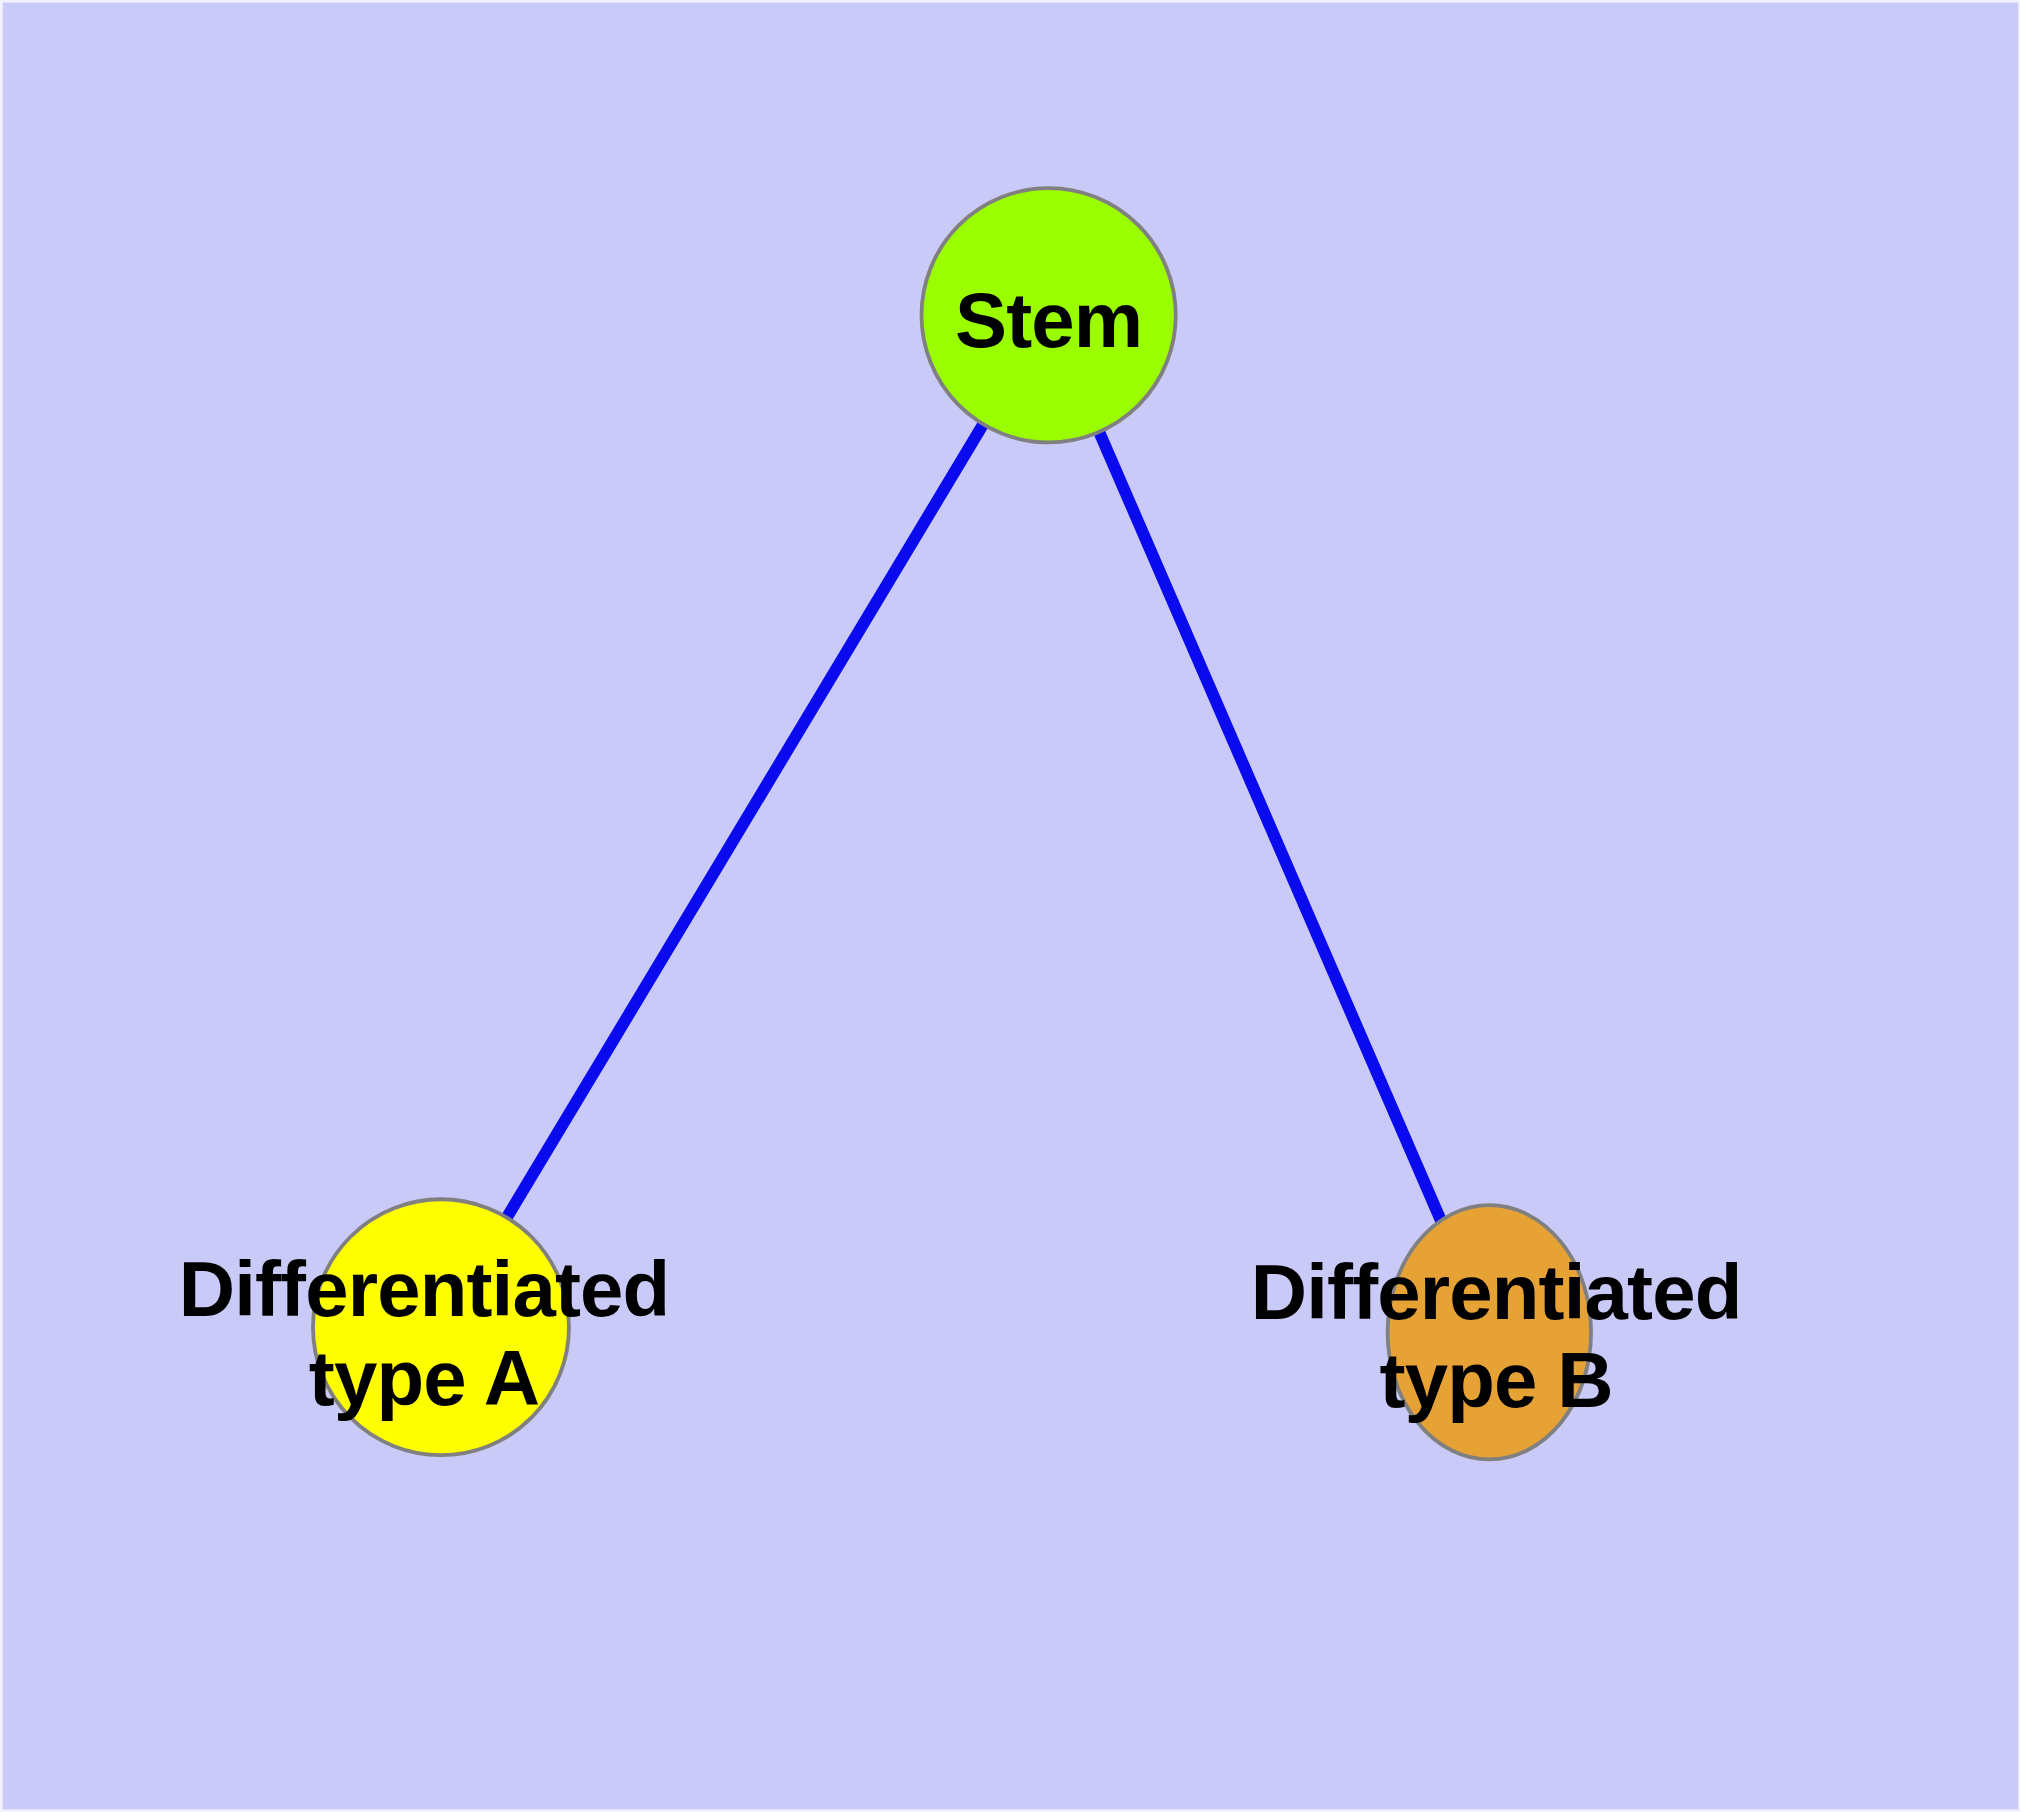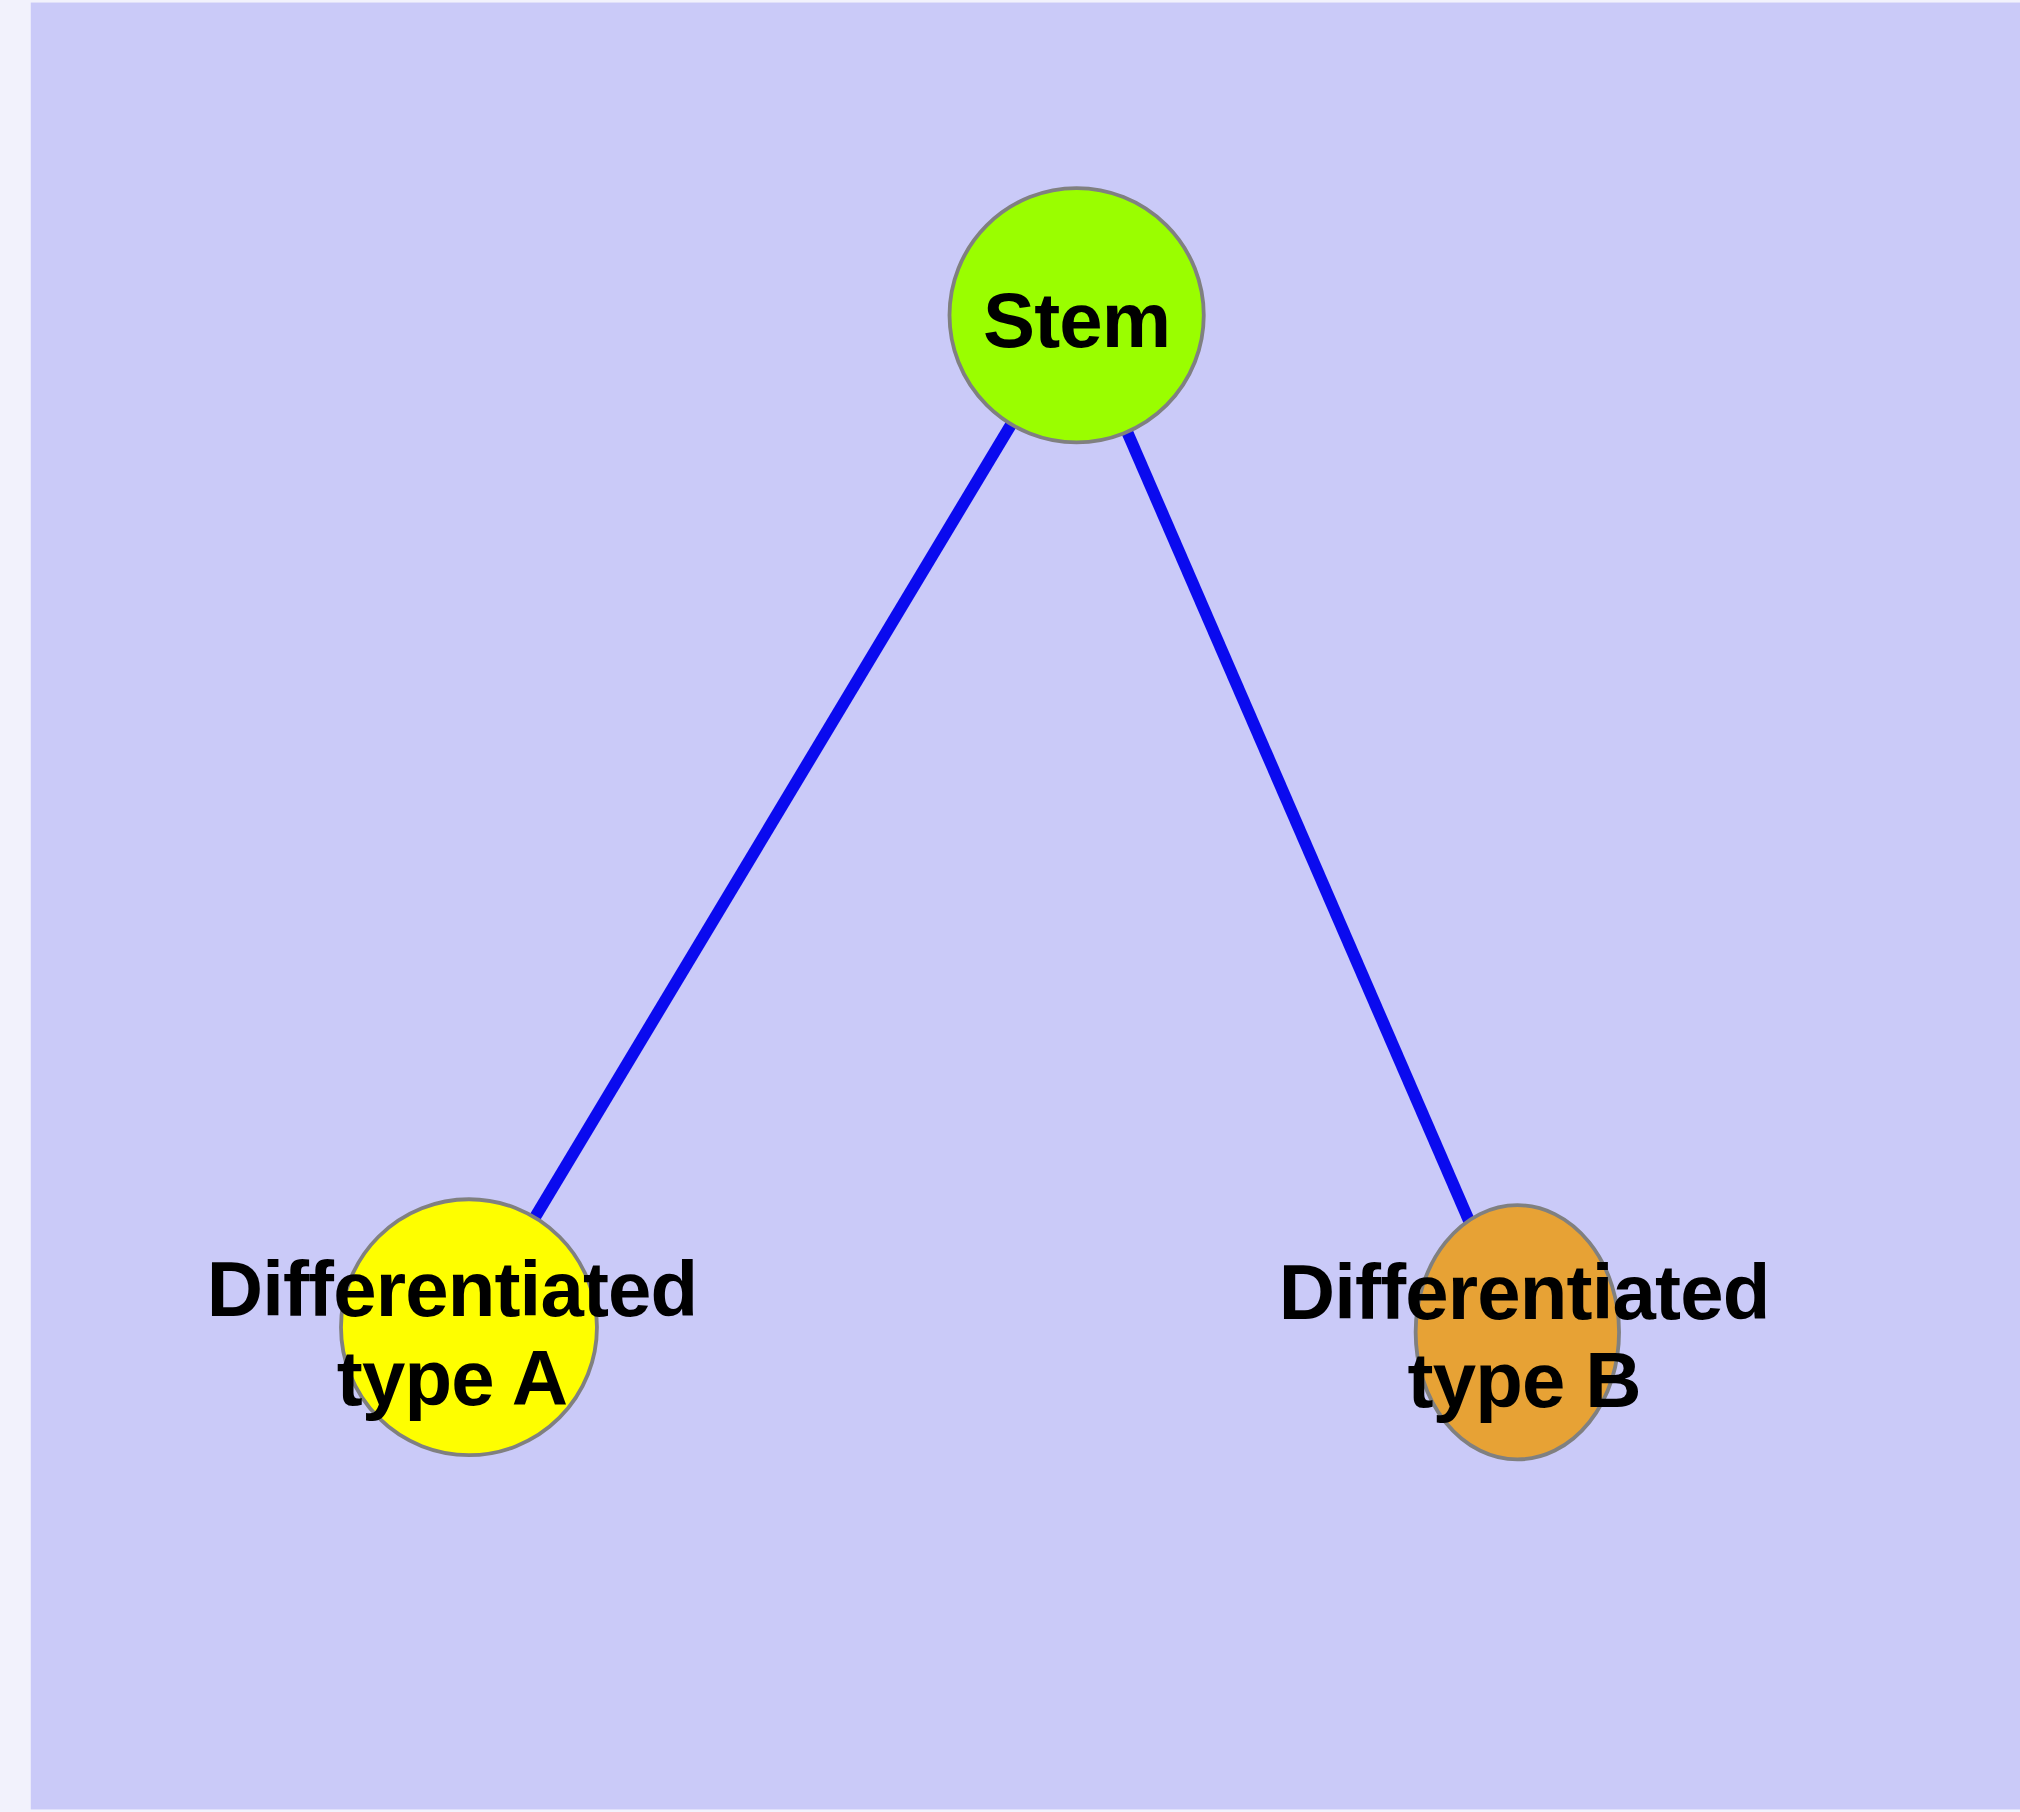--- a/index.html
+++ b/index.html
@@ -7,21 +7,20 @@
     padding: 0;
     width: 2021px;
     height: 1812px;
     background: #F2F2FC;
     font-family: "Liberation Sans", sans-serif;
   }
   #stage {
     width: 1628px;
     height: 1812px;
     position: relative;
-    margin-left: 28px;
   }
   svg { display: block; }
   .node-label {
     font-family: "Liberation Sans", sans-serif;
     font-weight: bold;
     font-size: 92px;
     letter-spacing: -1px;
     text-anchor: middle;
   }
   .edge-line {

